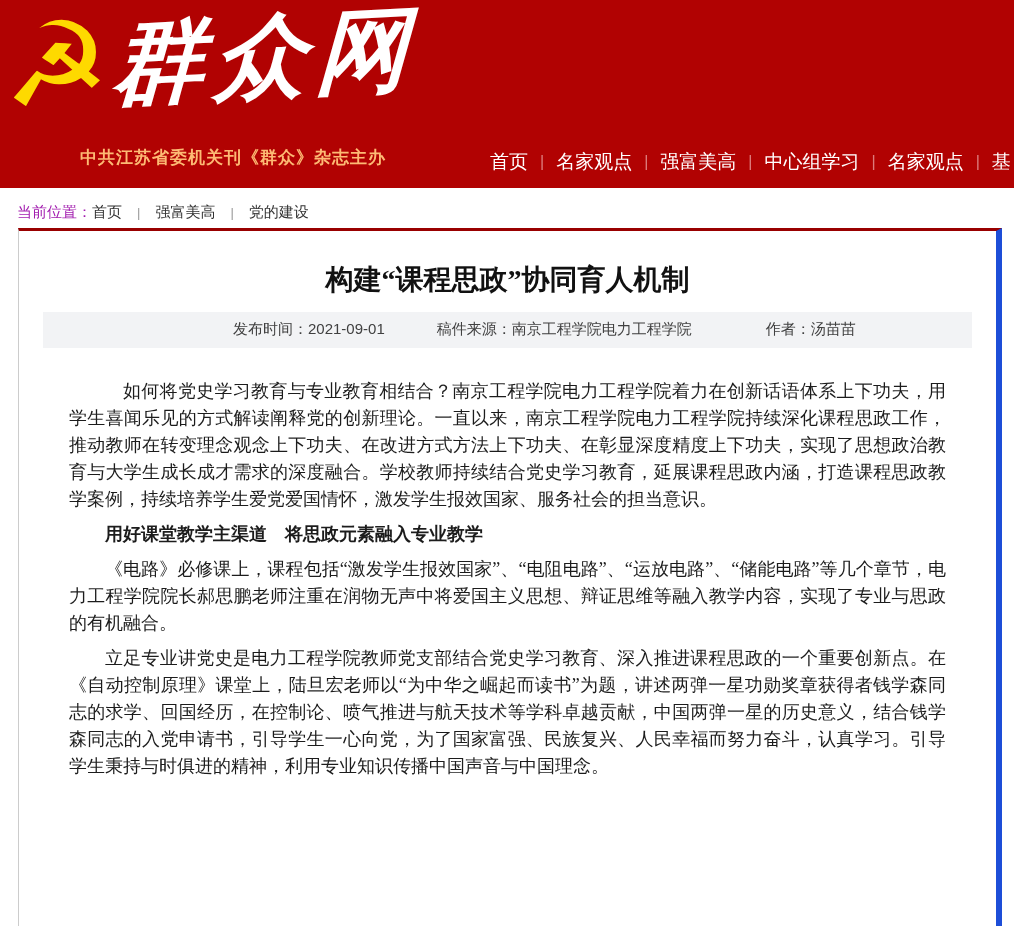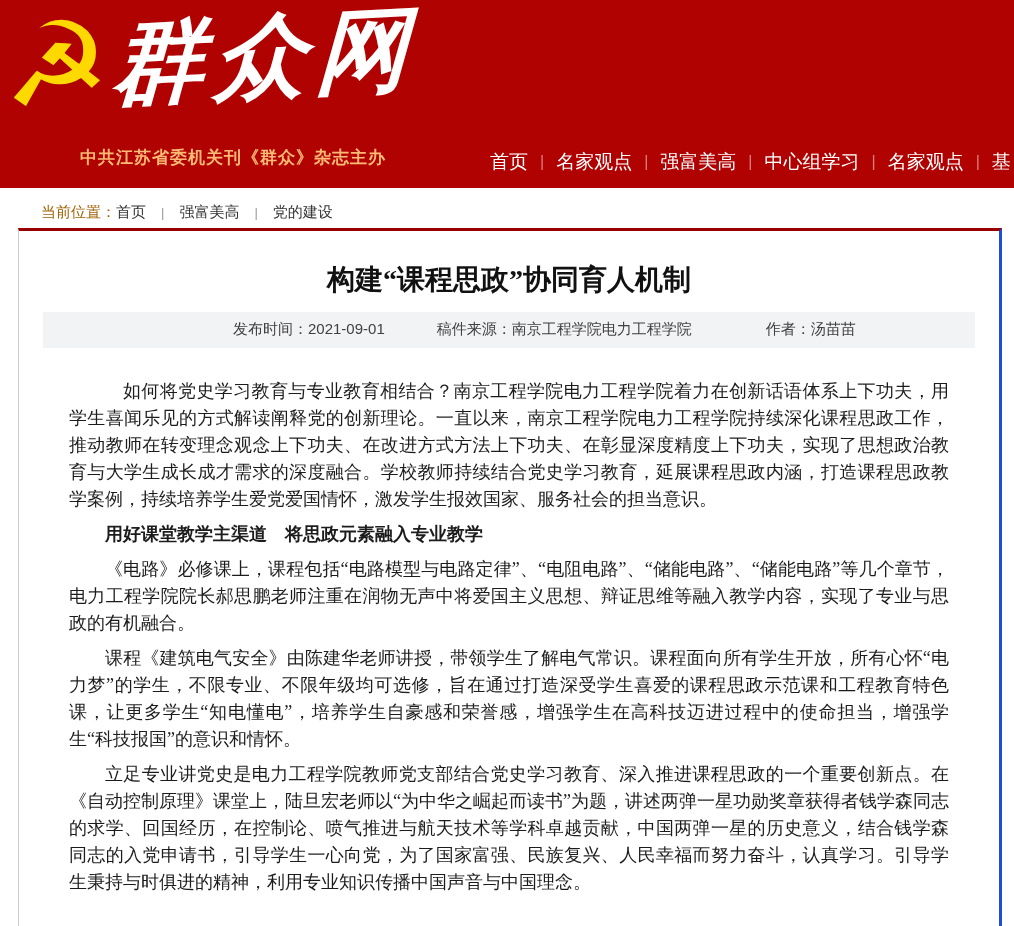--- a/index.html
+++ b/index.html
@@ -14,27 +14,27 @@
                font-weight:bold; font-style:italic; letter-spacing:10px;
                font-family:"Liberation Serif", serif; transform:rotate(-3deg) skewX(-5deg); }
   .tagline { position:absolute; left:80px; top:146px; font-size:17px; font-weight:bold; color:#fdba74; letter-spacing:1px; }
   .top-nav { position:absolute; left:490px; top:149px; display:flex; align-items:center; white-space:nowrap;
              font-size:19px; color:#ffffff; }
   .top-nav .nav-item { cursor:pointer; }
   .top-nav .nav-sep { color:rgba(255,224,224,0.55); font-size:16px; margin:0 12px; font-weight:normal; }
 
   
   .breadcrumb { position:absolute; left:17px; top:203px; font-size:15px; color:#333; display:flex; align-items:center; }
-  .crumb-label { color:#a16207;margin-left:24px; }
+  .crumb-label { color:#a21caf; }
   .crumb-item { color:#333; cursor:pointer; }
   .crumb-sep { color:#999; margin:0 15px; font-size:13px; }
 
   
   .content-box { position:absolute; left:18px; top:228px; width:984px; height:698px; background:#ffffff;
-                 border-top:3px solid #990000; border-left:1px solid #cccccc; border-right:3px solid #1d4ed8; }
+                 border-top:3px solid #990000; border-left:1px solid #cccccc; border-right:6px solid #1d4ed8; }
   .article-title { margin-top:32px; text-align:center; font-size:28px; line-height:1.2; font-weight:bold;
                    color:#111; font-family:"Liberation Serif", serif; }
   .meta-bar { margin:15px 24px 0 24px; height:36px; background:#f2f3f5; display:flex; align-items:center;
               font-size:15px; color:#404040;text-align:right; }
   .meta-publish { margin-left:190px; }
   .meta-source { margin-left:52px; }
   .meta-author { margin-left:74px; }
 
   .article-body { margin:30px 42px 0 42px; font-size:18px; line-height:27px; text-align:justify;
                   color:#1c1c1c; font-family:"Liberation Serif", serif; }
@@ -81,19 +81,18 @@
 
     <div class="meta-bar">
       <span class="meta-publish">发布时间：2021-09-01</span>
       <span class="meta-source">稿件来源：南京工程学院电力工程学院</span>
       <span class="meta-author">作者：汤苗苗</span>
     </div>
 
     <div class="article-body">
       <p class="indent-3">如何将党史学习教育与专业教育相结合？南京工程学院电力工程学院着力在创新话语体系上下功夫，用学生喜闻乐见的方式解读阐释党的创新理论。一直以来，南京工程学院电力工程学院持续深化课程思政工作，推动教师在转变理念观念上下功夫、在改进方式方法上下功夫、在彰显深度精度上下功夫，实现了思想政治教育与大学生成长成才需求的深度融合。学校教师持续结合党史学习教育，延展课程思政内涵，打造课程思政教学案例，持续培养学生爱党爱国情怀，激发学生报效国家、服务社会的担当意识。</p>
       <p class="sub-heading">用好课堂教学主渠道　将思政元素融入专业教学</p>
-      <p>《电路》必修课上，课程包括“电路模型与电路定律”、“电阻电路”、“储能电路”、“储能电路”等几个章节，电力工程学院院长郝思鹏老师注重在润物无声中将爱国主义思想、辩证思维等融入教学内容，实现了专业与思政的有机融合。</p>
-      <p>课程《建筑电气安全》由陈建华老师讲授，带领学生了解电气常识。课程面向所有学生开放，所有心怀“电力梦”的学生，不限专业、不限年级均可选修，旨在通过打造深受学生喜爱的课程思政示范课和工程教育特色课，让更多学生“知电懂电”，培养学生自豪感和荣誉感，增强学生在高科技迈进过程中的使命担当，增强学生“科技报国”的意识和情怀。</p>
+      <p>《电路》必修课上，课程包括“激发学生报效国家”、“电阻电路”、“运放电路”、“储能电路”等几个章节，电力工程学院院长郝思鹏老师注重在润物无声中将爱国主义思想、辩证思维等融入教学内容，实现了专业与思政的有机融合。</p>
       <p>立足专业讲党史是电力工程学院教师党支部结合党史学习教育、深入推进课程思政的一个重要创新点。在《自动控制原理》课堂上，陆旦宏老师以“为中华之崛起而读书”为题，讲述两弹一星功勋奖章获得者钱学森同志的求学、回国经历，在控制论、喷气推进与航天技术等学科卓越贡献，中国两弹一星的历史意义，结合钱学森同志的入党申请书，引导学生一心向党，为了国家富强、民族复兴、人民幸福而努力奋斗，认真学习。引导学生秉持与时俱进的精神，利用专业知识传播中国声音与中国理念。</p>
     </div>
   </div>
 
 </div>
 
 </body></html>

